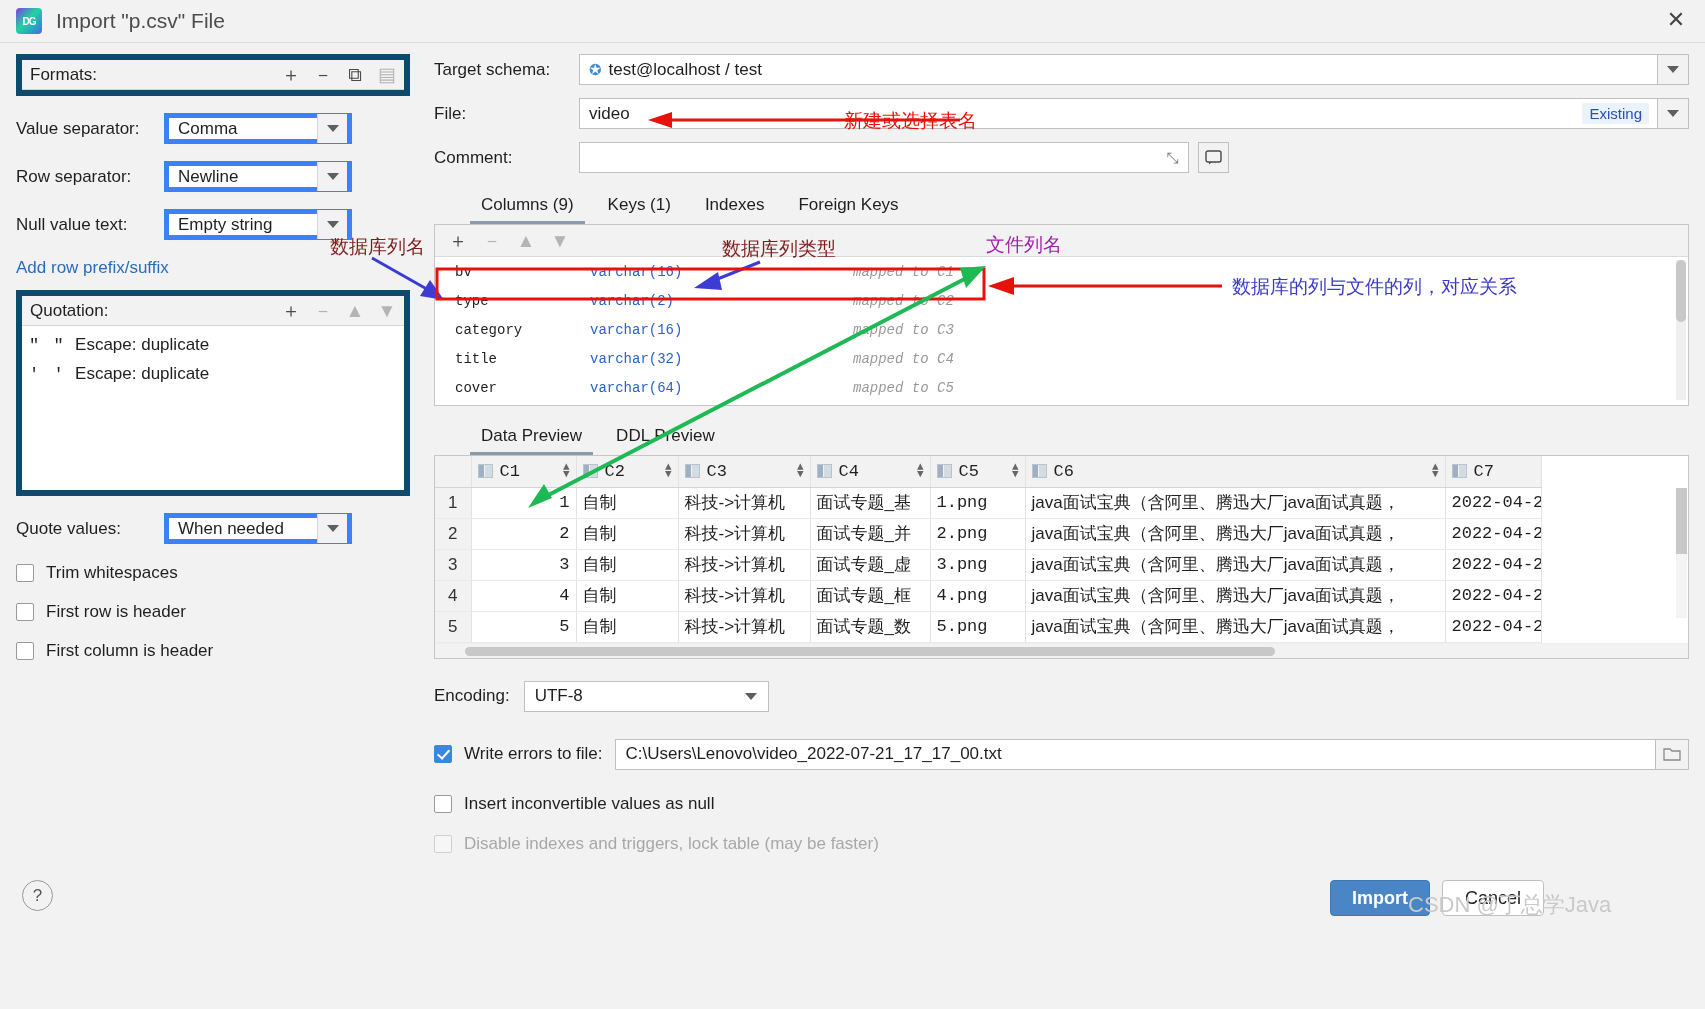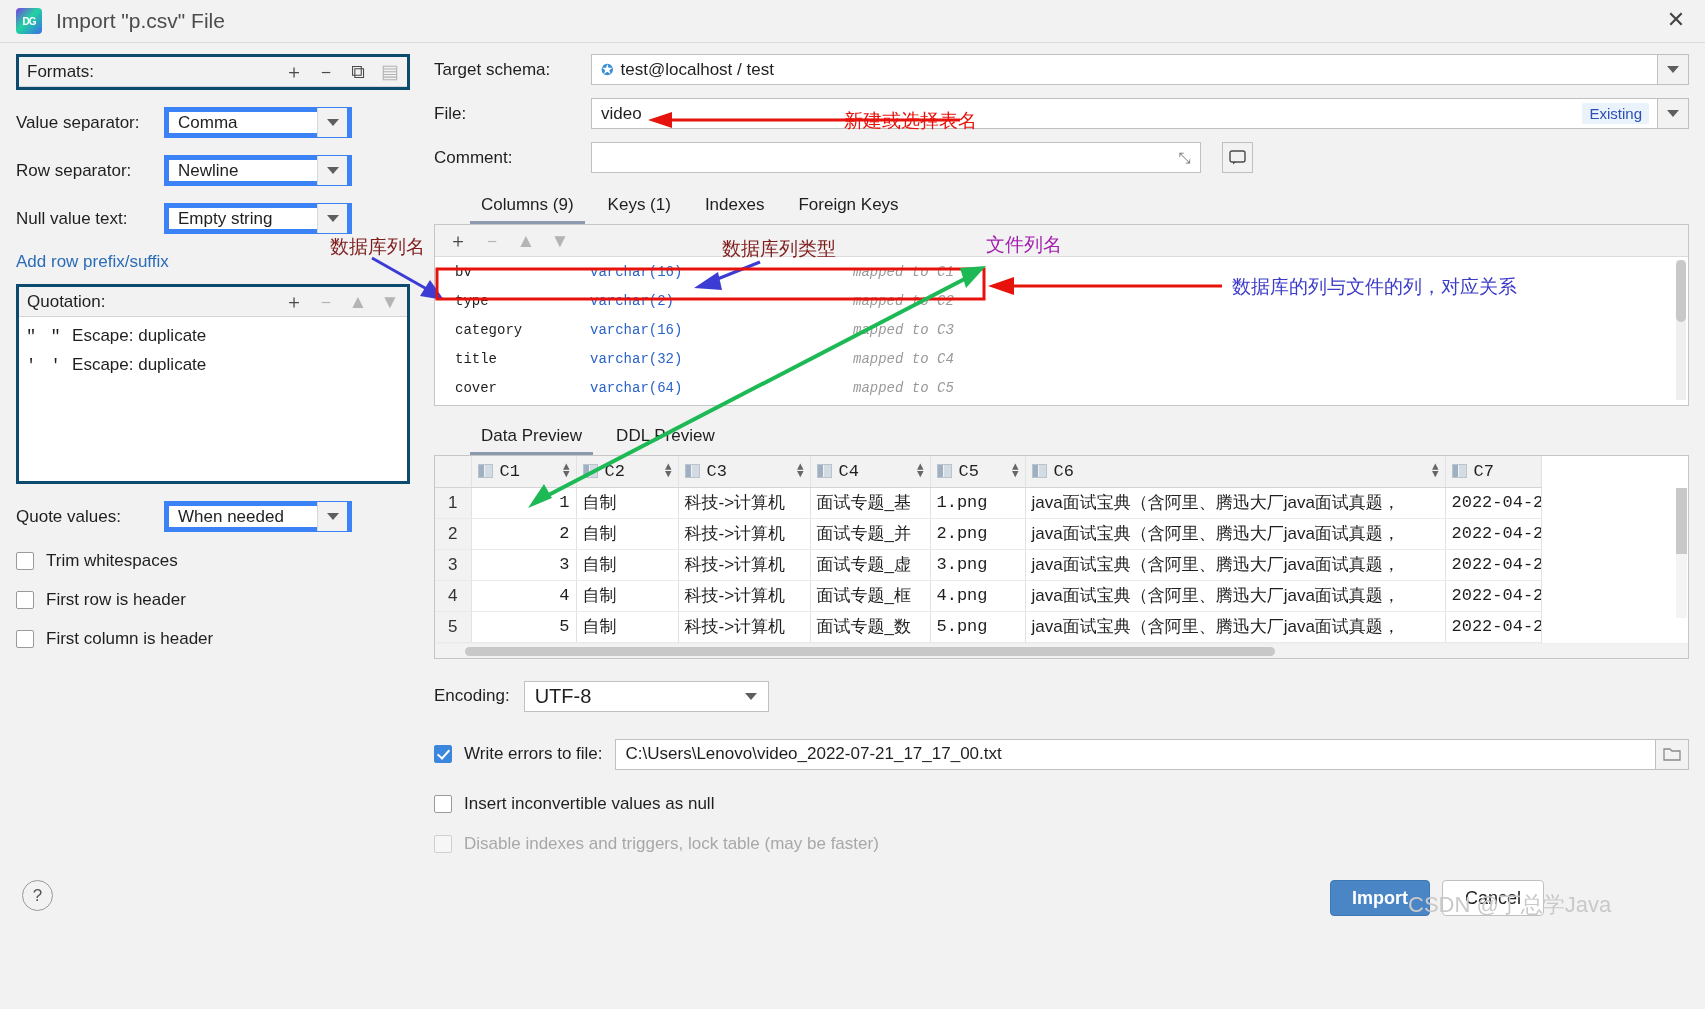--- a/index.html
+++ b/index.html
@@ -23,21 +23,21 @@
   .titlebar .logo span { color:#fff; font-size:10px; font-weight:bold; letter-spacing:-1px; }
   .titlebar .title { position:absolute; left:56px; top:9px; font-size:21px; color:#4c4c4c; }
   .titlebar .close {
     position:absolute; right:14px; top:8px; width:30px; height:26px;
     color:#444; font-size:22px; line-height:24px; text-align:center; cursor:pointer;
   }
   .divider-top { position:absolute; left:0; top:42px; width:1705px; height:1px; background:#dcdcdc; }
 
   
   .left { position:absolute; left:16px; top:54px; width:394px; }
-  .panel-box { border:3px solid #0c4a6e; background:#22c55e; }
+  .panel-box { border:6px solid #0c4a6e; background:#22c55e; }
   .panel-head {
     height:30px; background:#f2f2f2; border-bottom:1px solid #d4d4d4;
     display:flex; align-items:center; padding:0 8px; position:relative;
   }
   .panel-head .lbl { font-size:17px; color:#1f1f1f; }
   .panel-head .tools { margin-left:auto; display:flex; align-items:center; gap:14px; }
   .tbtn { width:18px; height:18px; display:flex; align-items:center; justify-content:center;
           color:#4a4a4a; font-size:19px; line-height:1; cursor:pointer; }
   .tbtn.dim { color:#b4b4b4; }
   .fmt-list { height:122px; background:#fff; }
@@ -79,21 +79,21 @@
   .cb-label.disabled { color:#a8a8a8; }
 
   .help-btn {
     position:absolute; left:22px; top:880px; width:31px; height:31px; border-radius:50%;
     border:1px solid #9a9a9a; color:#555; font-size:17px; display:flex;
     align-items:center; justify-content:center; cursor:pointer; background:#f2f2f2;
   }
 
   
   .right { position:absolute; left:434px; top:54px; width:1255px; }
-  .rrow { display:flex; align-items:center; margin-bottom:13px;gap:12px; }
+  .rrow { display:flex; align-items:center; margin-bottom:13px; }
   .rlabel { width:145px; font-size:17px; }
   .input-wrap { position:relative; flex:1; display:flex; }
   .txtinput {
     height:31px; border:1px solid #c0c0c0; background:#fff; flex:1;
     display:flex; align-items:center; padding-left:9px; font-size:17px; min-width:0;
   }
   .dropbtn {
     width:31px; height:31px; border:1px solid #c0c0c0; border-left:none; background:#f2f2f2;
     display:flex; align-items:center; justify-content:center; cursor:pointer;
   }
@@ -153,21 +153,21 @@
   .mono { font-family:"Liberation Mono", monospace; }
   .hscroll { height:15px; background:#f2f2f2; position:relative; border-top:1px solid #eee; }
   .hscroll .thumb { position:absolute; left:30px; top:3px; width:810px; height:9px;
                     background:#c8c8c8; border-radius:5px; }
   .grid-vscroll { position:absolute; right:1px; top:32px; width:11px; height:130px; background:#f4f4f4; }
   .grid-vscroll .thumb { position:absolute; left:0; top:0; width:11px; height:66px; background:#c8c8c8; }
 
   .enc-row { display:flex; align-items:center; margin-top:22px; }
   .enc-combo { width:245px; height:31px; border:1px solid #c0c0c0; background:#fff;
                display:flex; align-items:center; position:relative; margin-left:14px; }
-  .enc-combo .val { padding-left:10px; font-size:20px; flex:1; }
+  .enc-combo .val { padding-left:10px; font-size:17px; flex:1; }
   .enc-combo .arrow { width:34px; display:flex; align-items:center; justify-content:center; }
 
   .err-row { display:flex; align-items:center; margin-top:27px; }
   .err-input { flex:1; height:31px; border:1px solid #c0c0c0; background:#fff;
                display:flex; align-items:center; padding-left:10px; font-size:17px; margin-left:12px; }
   .folder-btn { width:33px; height:31px; border:1px solid #c0c0c0; border-left:none;
                 background:#f2f2f2; display:flex; align-items:center; justify-content:center; cursor:pointer; }
 
   
   .btnbar { position:absolute; left:1330px; top:880px; display:flex; gap:12px; }

